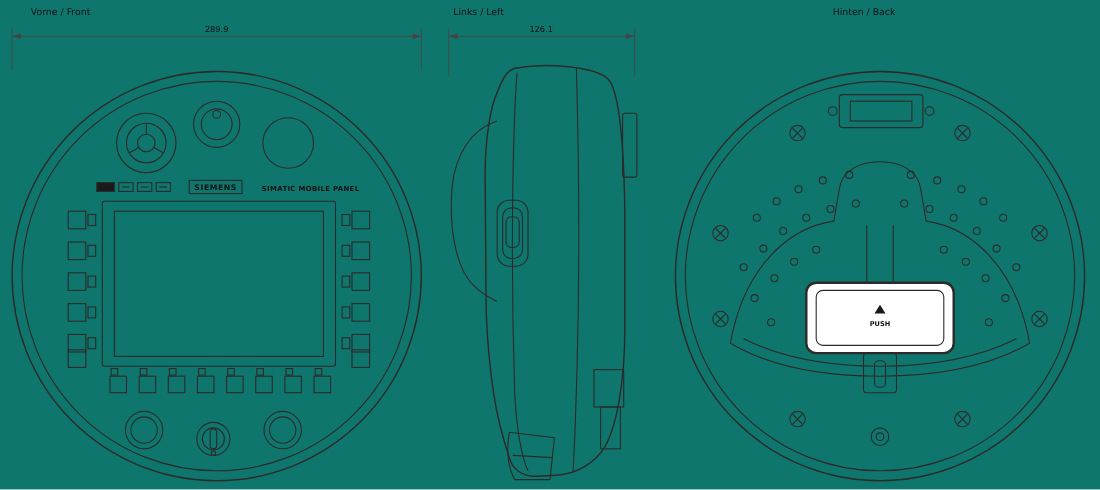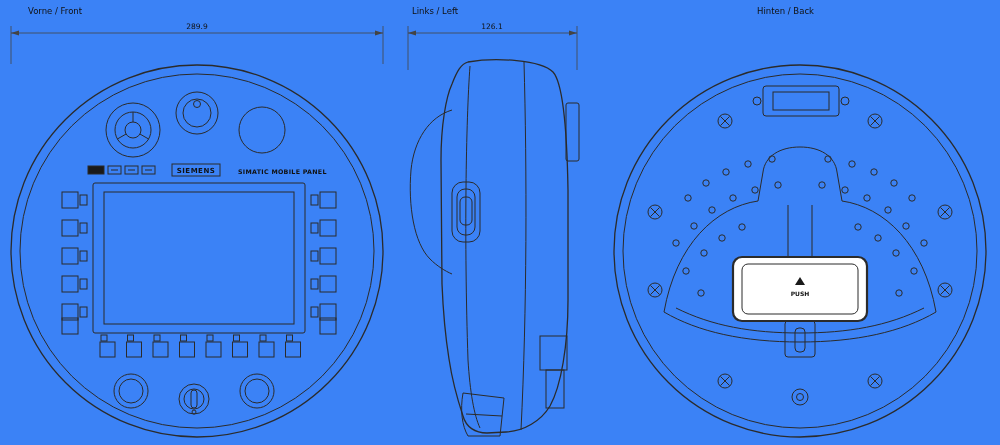--- a/index.html
+++ b/index.html
@@ -1,16 +1,16 @@
 <!DOCTYPE html>
 <html><head>
 <meta charset="utf-8">
 <style>
   html,body{margin:0;padding:0;background:#fff;}
-  .sheet{position:relative;width:1000px;height:445px;background:#3b82f6;overflow:hidden;}
+  .sheet{position:relative;width:1000px;height:445px;background:#0f766e;overflow:hidden;}
   svg text{font-family:"DejaVu Sans", sans-serif; fill:#111;}
 </style>
 </head>
 <body>
 
 <div class="sheet">
 <svg width="1000" height="445" viewBox="0 0 1000 445">
 
   <g fill="none" stroke="#2b2b2b" stroke-width="1">
     <text x="28" y="14" font-size="8.5" stroke="none">Vorne / Front</text>

